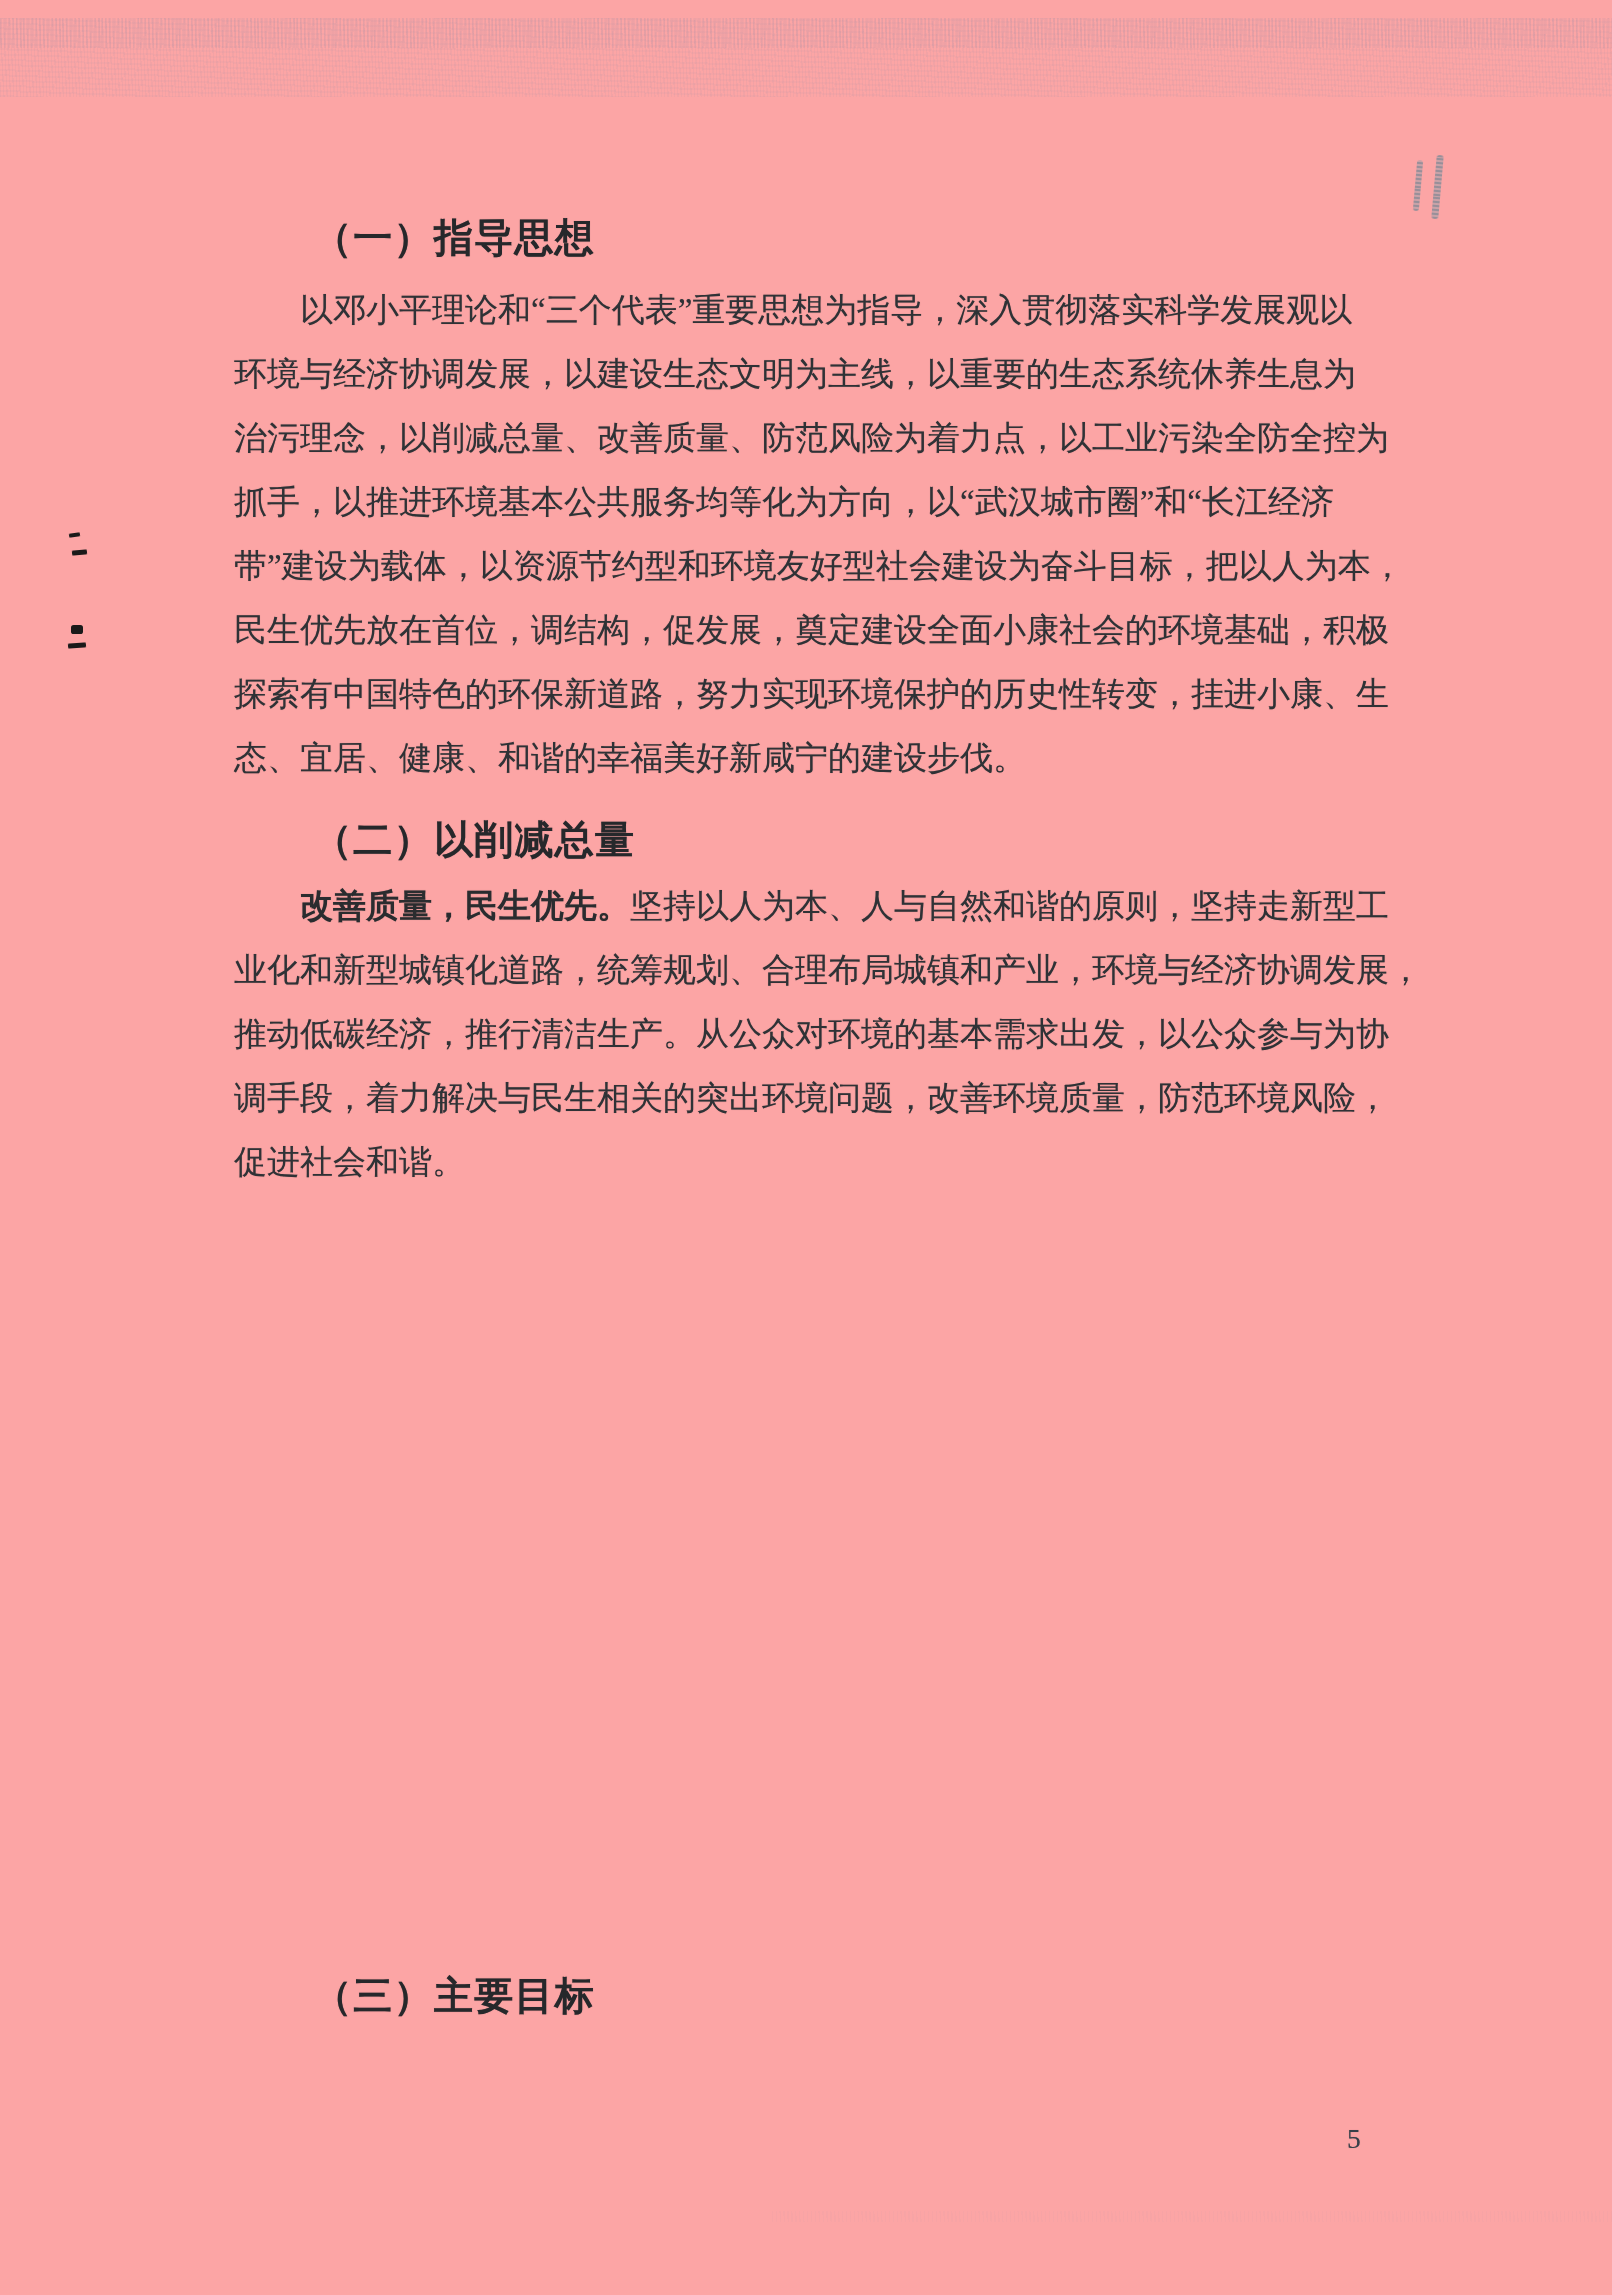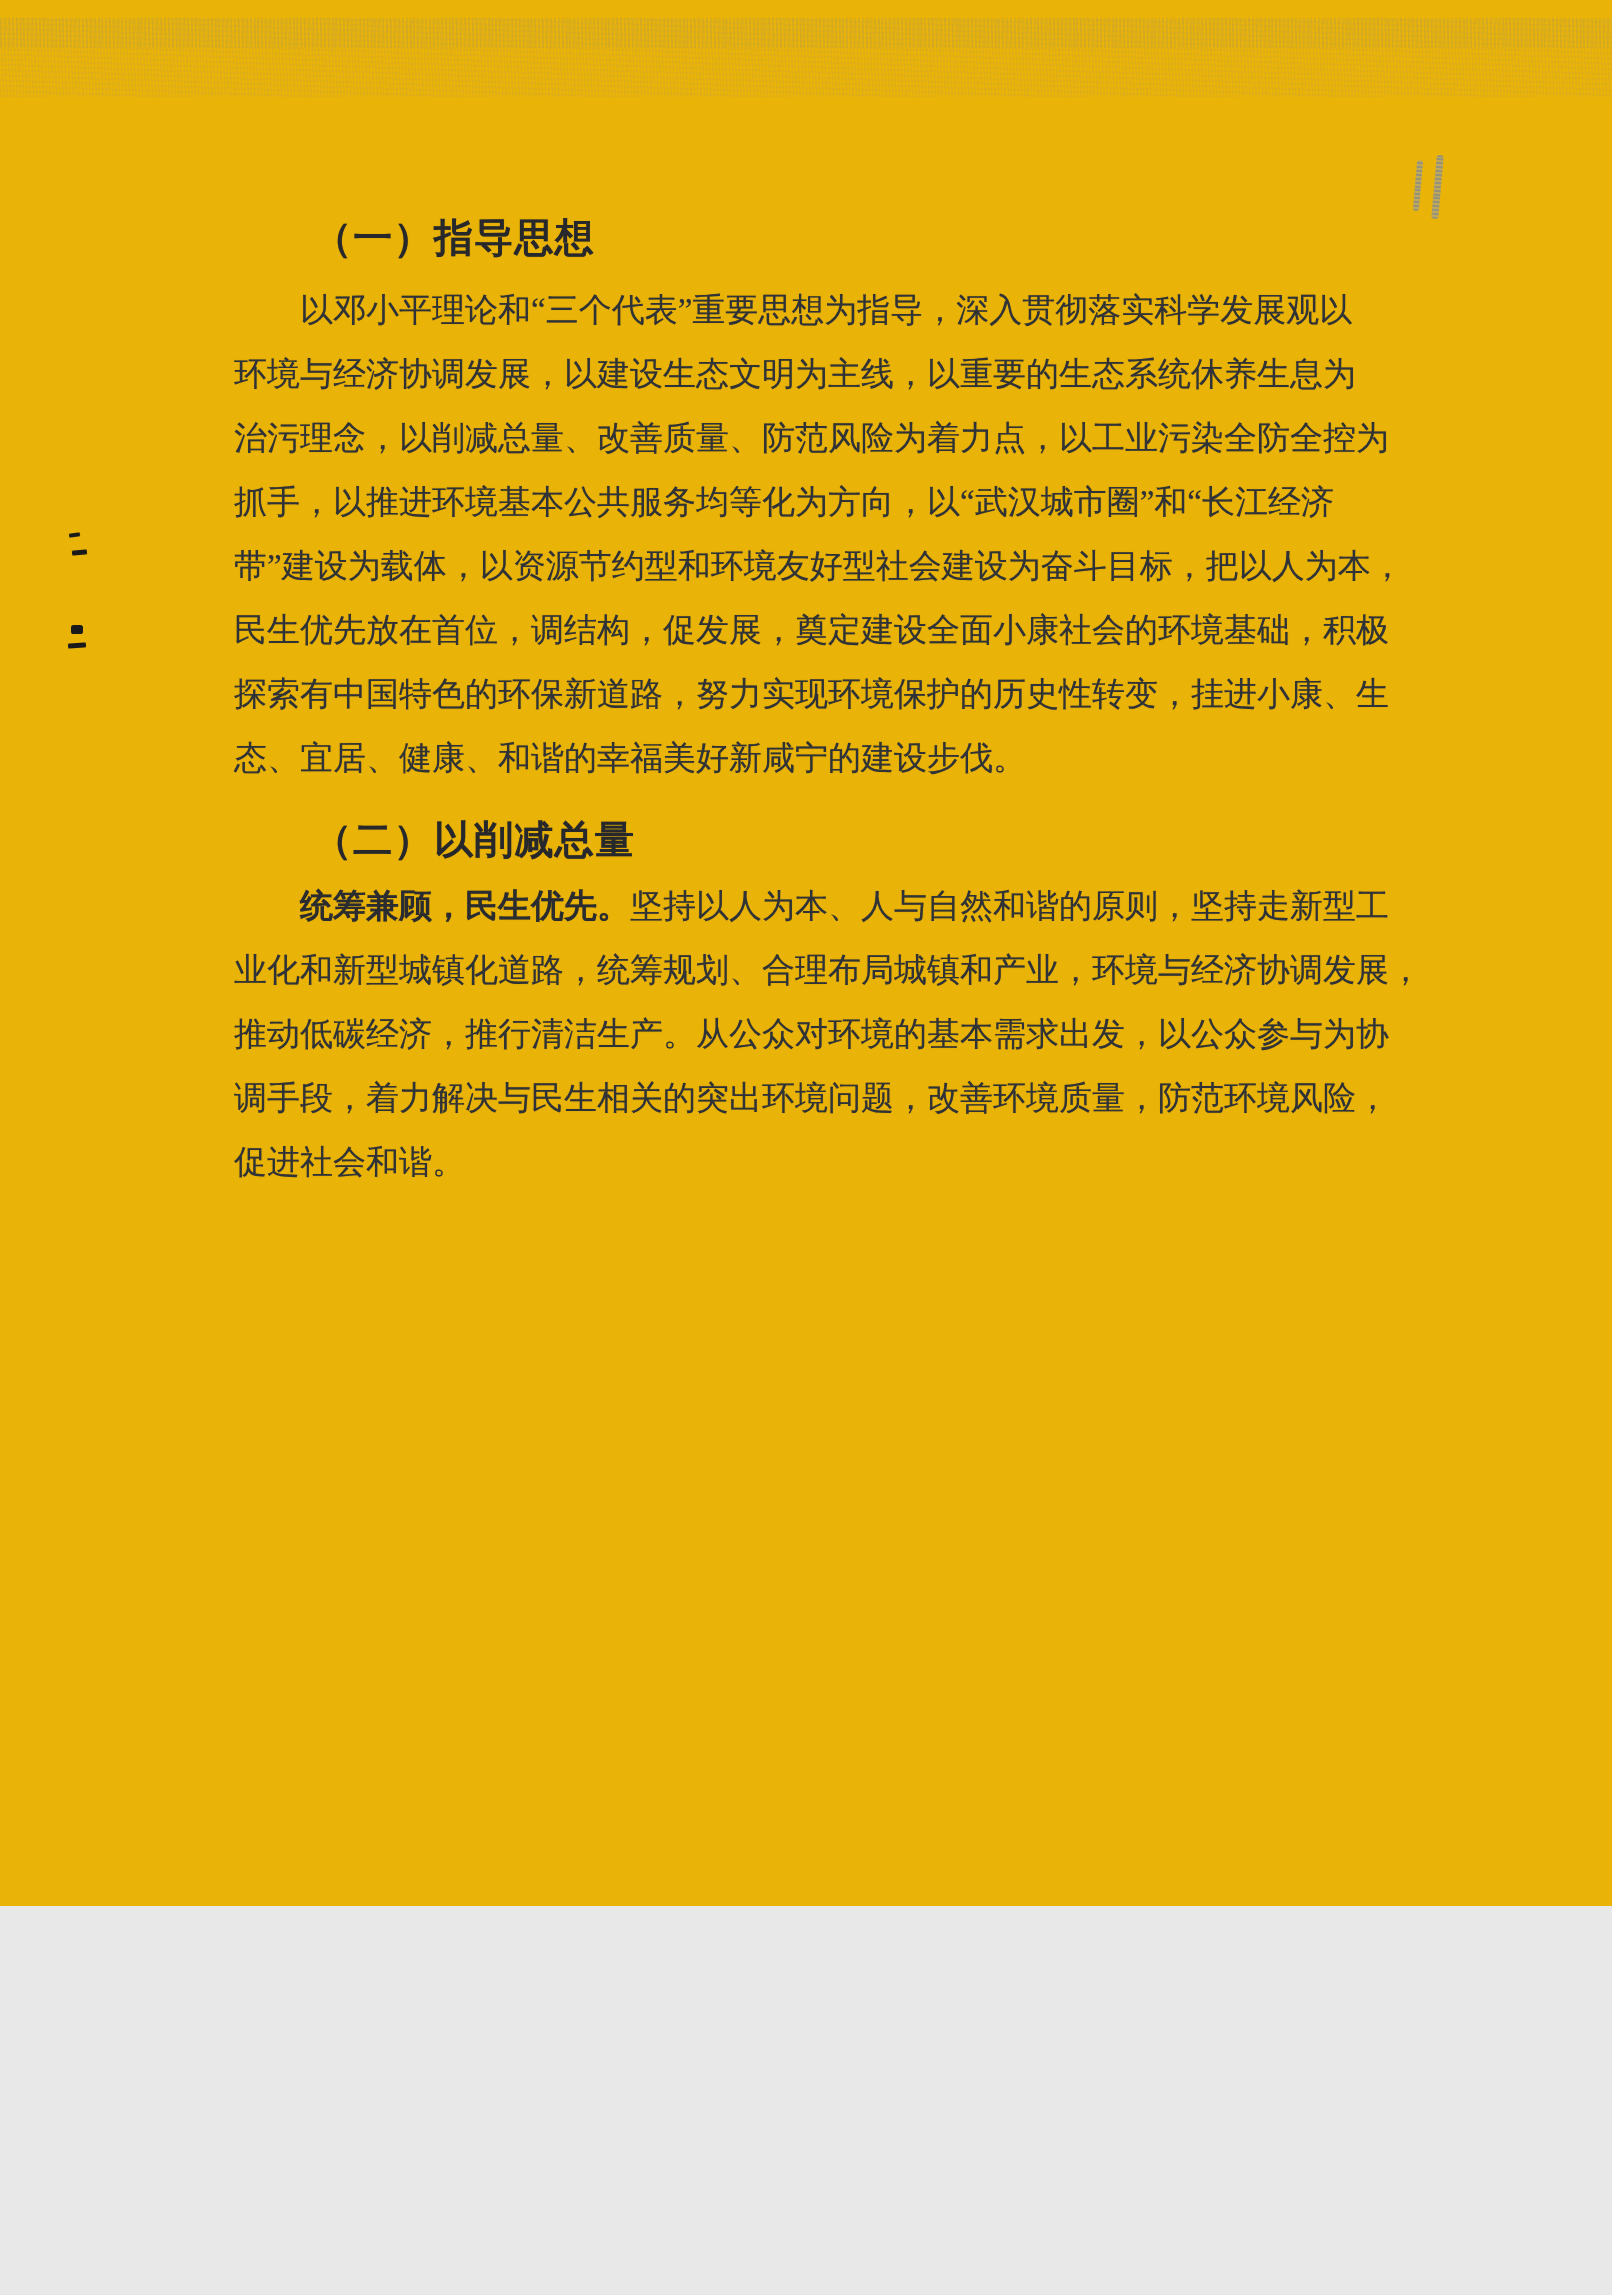--- a/index.html
+++ b/index.html
@@ -1,19 +1,19 @@
 <!DOCTYPE html>
 <html style="font-size:10.5px"><head>
 <meta charset="utf-8">
 <style>
   html,body{margin:0;padding:0;background:#e8e8e8;}
   .sheet{
     position:relative;
-    width:1613px;height:1906px;
-    background:#eab308;
+    width:1613px;height:2295px;
+    background:#fca5a5;
     overflow:hidden;
     font-family:"Liberation Serif","DejaVu Serif",serif;
   }
   
   .noise-top{
     position:absolute;left:0;top:18.3px;width:1613px;height:79px;
     background-image:
       repeating-linear-gradient(87deg, rgba(110,130,165,.07) 0 1.3px, rgba(0,0,0,0) 1.3px 3.3px),
       repeating-linear-gradient(2deg, rgba(110,130,165,.05) 0 2px, rgba(0,0,0,0) 2px 5.2px);
   }
@@ -84,21 +84,21 @@
 环境与经济协调发展，以建设生态文明为主线，以重要的生态系统休养生息为
 治污理念，以削减总量、改善质量、防范风险为着力点，以工业污染全防全控为
 抓手，以推进环境基本公共服务均等化为方向，以“武汉城市圈”和“长江经济
 带”建设为载体，以资源节约型和环境友好型社会建设为奋斗目标，把以人为本，
 民生优先放在首位，调结构，促发展，奠定建设全面小康社会的环境基础，积极
 探索有中国特色的环保新道路，努力实现环境保护的历史性转变，挂进小康、生
 态、宜居、健康、和谐的幸福美好新咸宁的建设步伐。</span></p>
 
   <div class="heading h2">（二）以削减总量</div>
 
-  <p class="para p2a"><span class="lead">　　统筹兼顾，民生优先。</span><span>坚持以人为本、人与自然和谐的原则，坚持走新型工
+  <p class="para p2a"><span class="lead">　　改善质量，民生优先。</span><span>坚持以人为本、人与自然和谐的原则，坚持走新型工
 业化和新型城镇化道路，统筹规划、合理布局城镇和产业，环境与经济协调发展，
 推动低碳经济，推行清洁生产。从公众对环境的基本需求出发，以公众参与为协
 调手段，着力解决与民生相关的突出环境问题，改善环境质量，防范环境风险，
 促进社会和谐。</span></p>
 
 
 
 
   <div class="heading h3">（三）主要目标</div>
 

